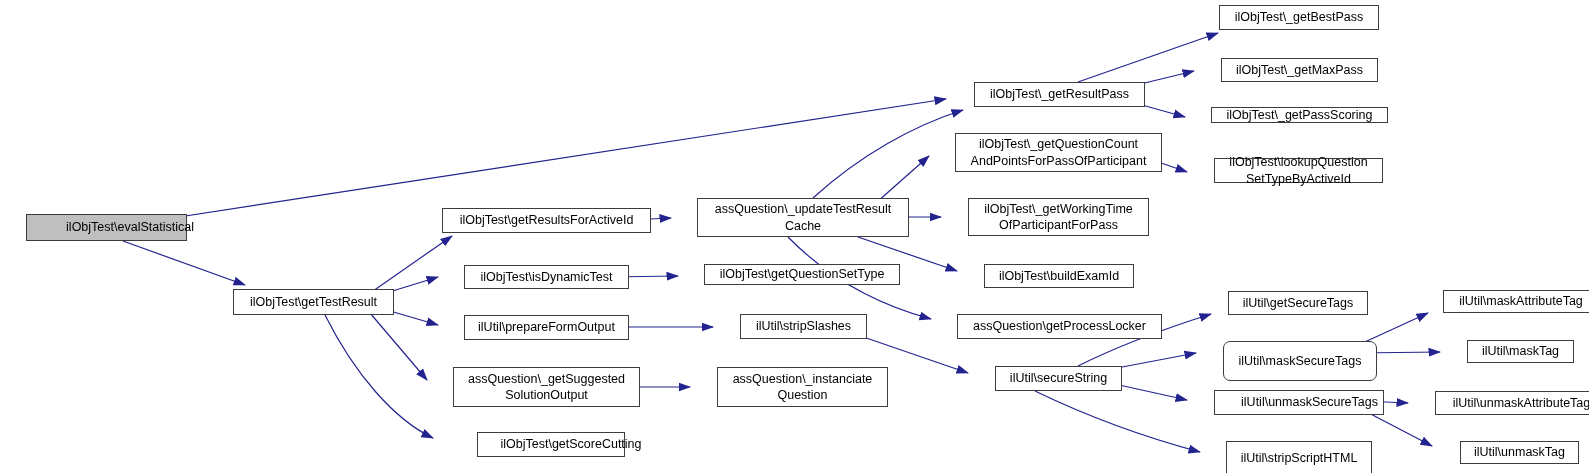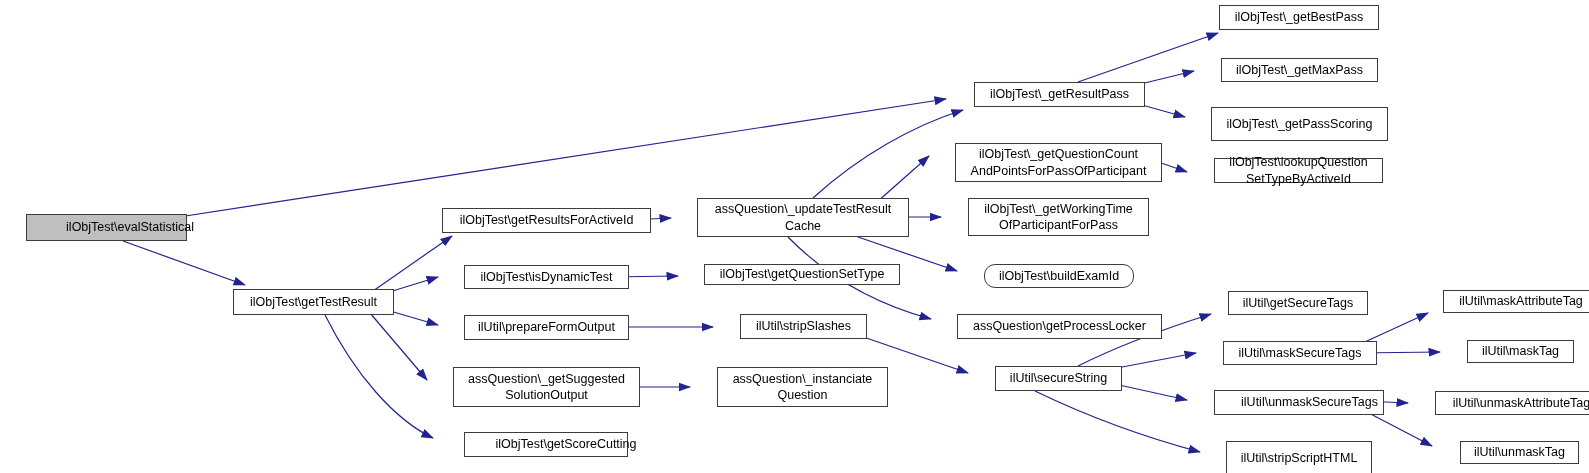--- a/index.html
+++ b/index.html
@@ -108,74 +108,74 @@
       <div class="node" style="left: 443px; top: 265px; width: 165px; height: 24px;">
         <span>ilObjTest\isDynamicTest</span>
       </div>
       <div class="node" style="left: 443px; top: 315px; width: 165px; height: 25px;">
         <span>ilUtil\prepareFormOutput</span>
       </div>
       <div class="node" style="left: 432px; top: 367px; width: 187px; height: 40px;">
         <span>assQuestion\_getSuggested</span>
         <span>SolutionOutput</span>
       </div>
-      <div class="node" style="left: 443px; top: 432px; width: 164px; height: 25px; padding-left: 40px;">
+      <div class="node" style="left: 456px; top: 432px; width: 148px; height: 25px; padding-left: 40px;">
         <span>ilObjTest\getScoreCutting</span>
       </div>
       <div class="node" style="left: 676px; top: 198px; width: 212px; height: 39px;">
         <span>assQuestion\_updateTestResult</span>
         <span>Cache</span>
       </div>
       <div class="node" style="left: 683px; top: 264px; width: 196px; height: 21px;">
         <span>ilObjTest\getQuestionSetType</span>
       </div>
       <div class="node" style="left: 719px; top: 314px; width: 127px; height: 25px;">
         <span>ilUtil\stripSlashes</span>
       </div>
       <div class="node" style="left: 696px; top: 367px; width: 171px; height: 40px;">
         <span>assQuestion\_instanciate</span>
         <span>Question</span>
       </div>
       <div class="node" style="left: 953px; top: 82px; width: 171px; height: 25px;">
         <span>ilObjTest\_getResultPass</span>
       </div>
-      <div class="node" style="left: 934px; top: 143px; width: 207px; height: 39px;">
+      <div class="node" style="left: 934px; top: 133px; width: 207px; height: 39px;">
         <span>ilObjTest\_getQuestionCount</span>
         <span>AndPointsForPassOfParticipant</span>
       </div>
       <div class="node" style="left: 947px; top: 198px; width: 181px; height: 38px;">
         <span>ilObjTest\_getWorkingTime</span>
         <span>OfParticipantForPass</span>
       </div>
-      <div class="node" style="left: 963px; top: 264px; width: 150px; height: 24px; border-radius: 11px;">
+      <div class="node" style="left: 963px; top: 264px; width: 150px; height: 24px;">
         <span>ilObjTest\buildExamId</span>
       </div>
       <div class="node" style="left: 936px; top: 314px; width: 205px; height: 25px;">
         <span>assQuestion\getProcessLocker</span>
       </div>
       <div class="node" style="left: 974px; top: 366px; width: 127px; height: 25px;">
         <span>ilUtil\secureString</span>
       </div>
       <div class="node" style="left: 1198px; top: 5px; width: 160px; height: 25px;">
         <span>ilObjTest\_getBestPass</span>
       </div>
       <div class="node" style="left: 1200px; top: 58px; width: 157px; height: 24px;">
         <span>ilObjTest\_getMaxPass</span>
       </div>
-      <div class="node" style="left: 1190px; top: 107px; width: 177px; height: 34px;">
+      <div class="node" style="left: 1190px; top: 107px; width: 177px; height: 16px;">
         <span>ilObjTest\_getPassScoring</span>
       </div>
       <div class="node" style="left: 1193px; top: 158px; width: 169px; height: 25px;">
         <span>ilObjTest\lookupQuestion</span>
         <span>SetTypeByActiveId</span>
       </div>
       <div class="node" style="left: 1207px; top: 291px; width: 140px; height: 24px;">
         <span>ilUtil\getSecureTags</span>
       </div>
-      <div class="node" style="left: 1202px; top: 341px; width: 154px; height: 24px;">
+      <div class="node" style="left: 1202px; top: 341px; width: 154px; height: 40px; border-radius: 7px;">
         <span>ilUtil\maskSecureTags</span>
       </div>
       <div class="node" style="left: 1193px; top: 390px; width: 170px; height: 25px; padding-left: 21px;">
         <span>ilUtil\unmaskSecureTags</span>
       </div>
       <div class="node" style="left: 1205px; top: 441px; width: 146px; height: 34px;">
         <span>ilUtil\stripScriptHTML</span>
       </div>
       <div class="node" style="left: 1422px; top: 290px; width: 156px; height: 23px;">
         <span>ilUtil\maskAttributeTag</span>

